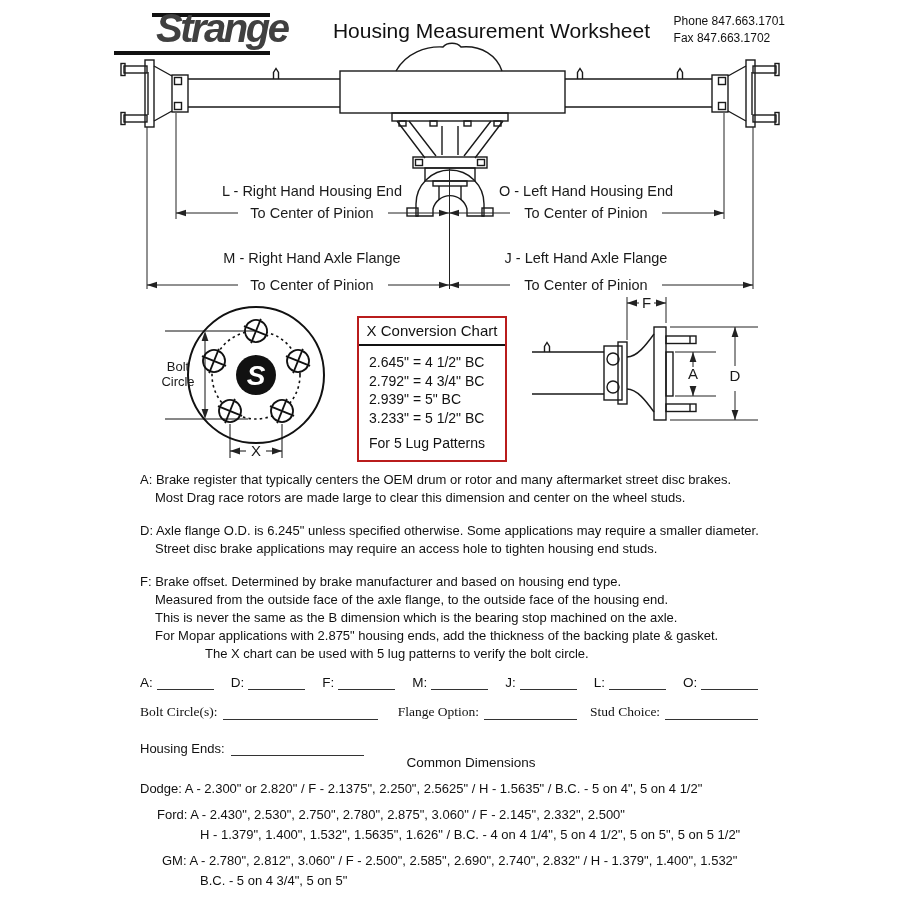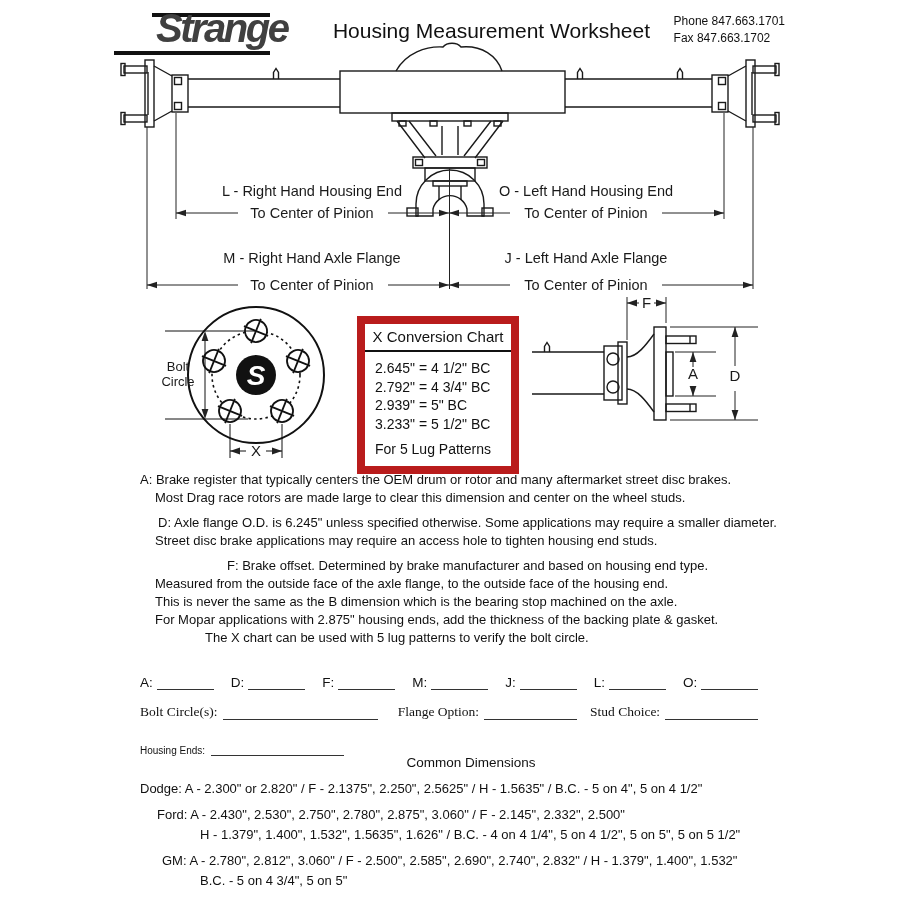--- a/index.html
+++ b/index.html
@@ -16,42 +16,42 @@
   .logo{position:absolute;left:114px;top:12px;width:158px;height:43px;}
   .logo-bar-top{position:absolute;top:1px;left:38px;right:2px;height:4px;background:#111;}
   .logo-bar-bottom{position:absolute;bottom:0;left:0;right:2px;height:4px;background:#111;}
   .logo-text{display:block;position:absolute;left:0;top:-7px;line-height:46px;
              font-weight:bold;font-style:italic;font-size:40px;letter-spacing:-2.5px;color:#404040;margin-left:42px;}
   .logo-text::first-letter{font-size:40px;}
   .title{position:absolute;left:290px;top:19px;width:360px;text-align:right;font-size:21px;}
   .contact{position:absolute;right:115px;top:13px;text-align:left;font-size:12px;line-height:17px;}
 
   
-  .xchart{position:absolute;left:357px;top:316px;width:146px;border:8px solid #b91c1c;background:#fff;}
+  .xchart{position:absolute;left:357px;top:316px;width:146px;border:2px solid #b91c1c;background:#fff;}
   .xchart-title{font-size:15px;text-align:center;padding:4px 0 5px;border-bottom:2px solid #111;}
   .xchart-rows{padding:7px 0 0 10px;}
   .xchart-row{font-size:14px;line-height:18.5px;}
   .xchart-footer{font-size:14px;padding:8px 0 9px 10px;}
 
   
   .notes{position:absolute;left:140px;top:471px;width:655px;font-size:13px;line-height:18px;}
   .note-cont{padding-left:15px;}
   .note-cont2{padding-left:65px;}
-  .grp{margin-top:7px;text-align:center;}
+  .grp{margin-top:15px;}
 
   
   .row-dims{position:absolute;left:140px;top:674px;display:flex;font-size:13.5px;}
   .dim-unit{display:flex;align-items:flex-end;margin-right:13px;}
   .dim-unit span{margin-right:4px;}
   .blank{display:inline-block;border-bottom:1.4px solid #333;height:15px;}
   .b58{width:57px;} .b155{width:155px;} .b93{width:93px;} .b133{width:133px;}
   .row-bolt{position:absolute;left:140px;top:704px;display:flex;align-items:flex-end;font-size:13.5px;font-family:Liberation Serif, serif;}
   .row-bolt span.lab{margin-right:5px;}
   .sp20{width:20px;} .sp12{width:13px;}
-  .row-housing{position:absolute;left:140px;top:740px;display:flex;align-items:flex-end;font-size:10px;}
+  .row-housing{position:absolute;left:140px;top:740px;display:flex;align-items:flex-end;font-size:13px;}
   .row-housing span.lab{margin-right:6px;}
 
   
   .cd-title{position:absolute;left:0;top:755px;width:862px;text-align:center;font-size:13.5px;padding-left:40px;}
   .cd-lines{position:absolute;left:140px;top:779px;font-size:13px;line-height:20px;width:650px;}
   .cd-ford{margin-top:6px;padding-left:17px;}
   .cd-ford2{padding-left:60px;}
   .cd-gm{margin-top:6px;padding-left:22px;}
   .cd-gm2{padding-left:60px;}
 </style>

